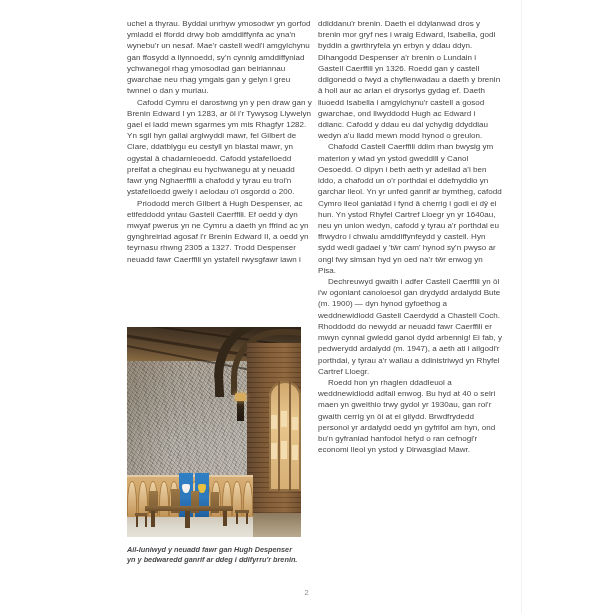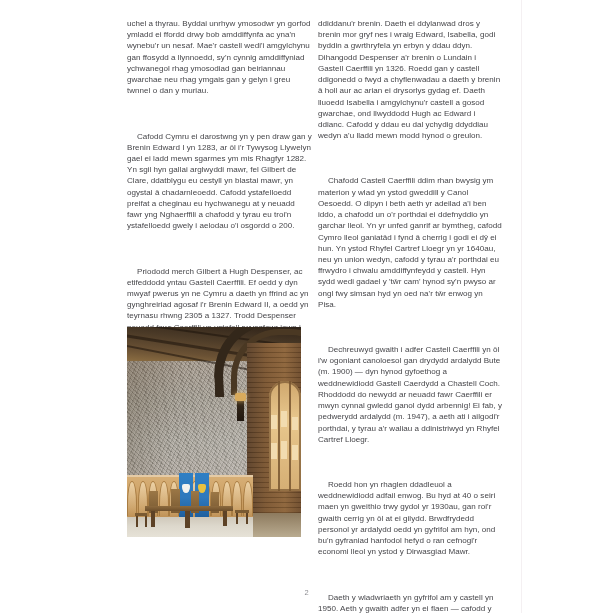--- a/index.html
+++ b/index.html
@@ -55,21 +55,20 @@
     margin: 0;
     font-size: 8.05px;
     line-height: 11.22px;
     letter-spacing: 0.02px;
     text-align: left;
     color: #46464a;
     font-family: "Liberation Sans", sans-serif;
   }
   p.body + p.body {
     text-indent: 10px;
-    margin-top: 34px;
   }
 
   
   figure#hall-figure {
     position: absolute;
     left: 0;
     top: 309px;
     margin: 0;
     width: 174px;
   }
@@ -358,28 +357,28 @@
 
           <div class="ph-stool" style="left:8px; top:186px; width:12px; height:3px;"></div>
           <div class="ph-leg" style="left:9px; top:189px; width:2px; height:11px;"></div>
           <div class="ph-leg" style="left:18px; top:189px; width:2px; height:11px;"></div>
 
           <div class="ph-stool" style="left:108px; top:183px; width:14px; height:3px;"></div>
           <div class="ph-leg" style="left:109px; top:186px; width:2px; height:11px;"></div>
           <div class="ph-leg" style="left:119px; top:186px; width:2px; height:11px;"></div>
         </div>
 
+        <figcaption>Ail-luniwyd y neuadd fawr gan Hugh Despenser yn y bedwaredd ganrif ar ddeg i ddifyrru'r brenin.</figcaption>
       </figure>
     </div>
 
     <div class="col col-right">
       <p class="body">ddiddanu'r brenin. Daeth ei ddylanwad dros y brenin mor gryf nes i wraig Edward, Isabella, godi byddin a gwrthryfela yn erbyn y ddau ddyn. Dihangodd Despenser a'r brenin o Lundain i Gastell Caerffili yn 1326. Roedd gan y castell ddigonedd o fwyd a chyflenwadau a daeth y brenin â holl aur ac arian ei drysorlys gydag ef. Daeth lluoedd Isabella i amgylchynu'r castell a gosod gwarchae, ond llwyddodd Hugh ac Edward i ddianc. Cafodd y ddau eu dal ychydig ddyddiau wedyn a'u lladd mewn modd hynod o greulon.</p>
       <p class="body">Chafodd Castell Caerffili ddim rhan bwysig ym materion y wlad yn ystod gweddill y Canol Oesoedd. O dipyn i beth aeth yr adeilad a'i ben iddo, a chafodd un o'r porthdai ei ddefnyddio yn garchar lleol. Yn yr unfed ganrif ar bymtheg, cafodd Cymro lleol ganiatâd i fynd â cherrig i godi ei dŷ ei hun. Yn ystod Rhyfel Cartref Lloegr yn yr 1640au, neu yn union wedyn, cafodd y tyrau a'r porthdai eu ffrwydro i chwalu amddiffynfeydd y castell. Hyn sydd wedi gadael y 'tŵr cam' hynod sy'n pwyso ar ongl fwy simsan hyd yn oed na'r tŵr enwog yn Pisa.</p>
       <p class="body">Dechreuwyd gwaith i adfer Castell Caerffili yn ôl i'w ogoniant canoloesol gan drydydd ardalydd Bute (m. 1900) — dyn hynod gyfoethog a weddnewidiodd Gastell Caerdydd a Chastell Coch. Rhoddodd do newydd ar neuadd fawr Caerffili er mwyn cynnal gwledd ganol dydd arbennig! Ei fab, y pedwerydd ardalydd (m. 1947), a aeth ati i ailgodi'r porthdai, y tyrau a'r waliau a ddinistriwyd yn Rhyfel Cartref Lloegr.</p>
       <p class="body">Roedd hon yn rhaglen ddadleuol a weddnewidiodd adfail enwog. Bu hyd at 40 o seiri maen yn gweithio trwy gydol yr 1930au, gan roi'r gwaith cerrig yn ôl at ei gilydd. Brwdfrydedd personol yr ardalydd oedd yn gyfrifol am hyn, ond bu'n gyfraniad hanfodol hefyd o ran cefnogi'r economi lleol yn ystod y Dirwasgiad Mawr.</p>
-      <p class="body">Daeth y wladwriaeth yn gyfrifol am y castell yn 1950. Aeth y gwaith adfer yn ei flaen — cafodd y ffenestri eu hailosod yn y neuadd fawr a cafodd y llynnoedd eu carthu a'u hail-lenwi â dŵr.</p>
     </div>
 
   </div>
 
   <div id="page-number">2</div>
 
 </div>
 
 </body></html>

